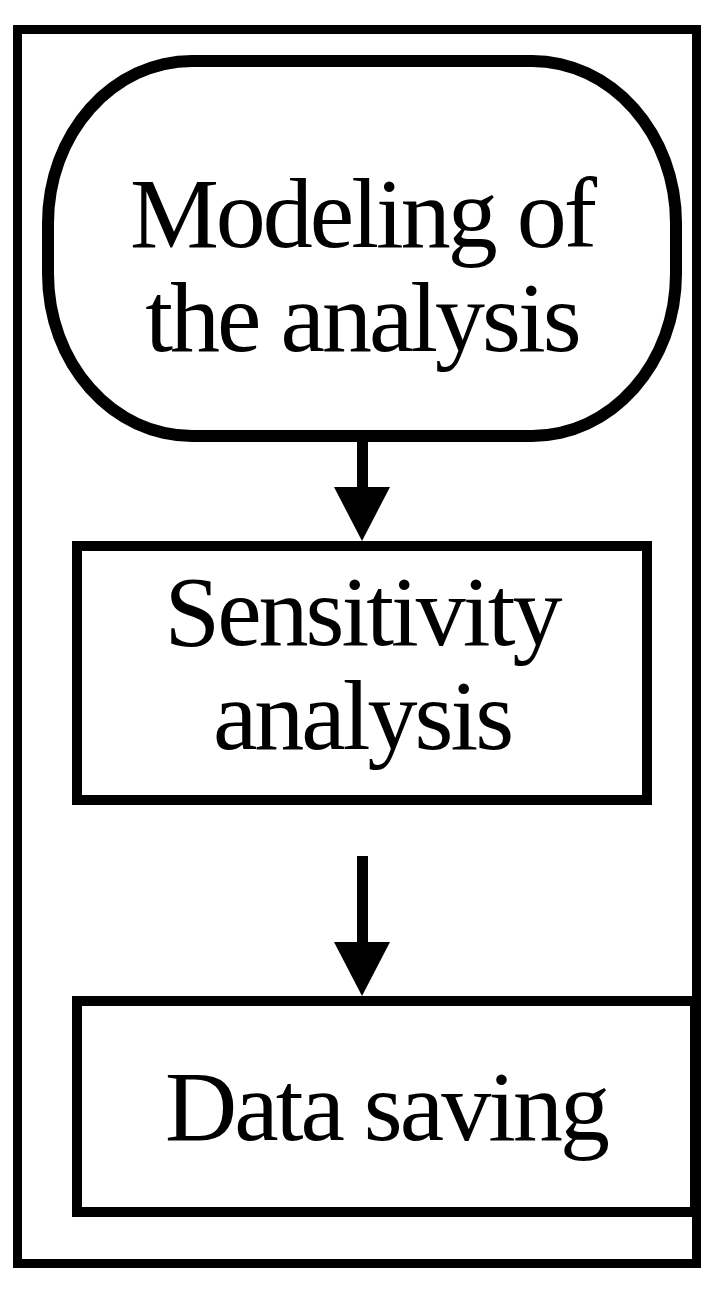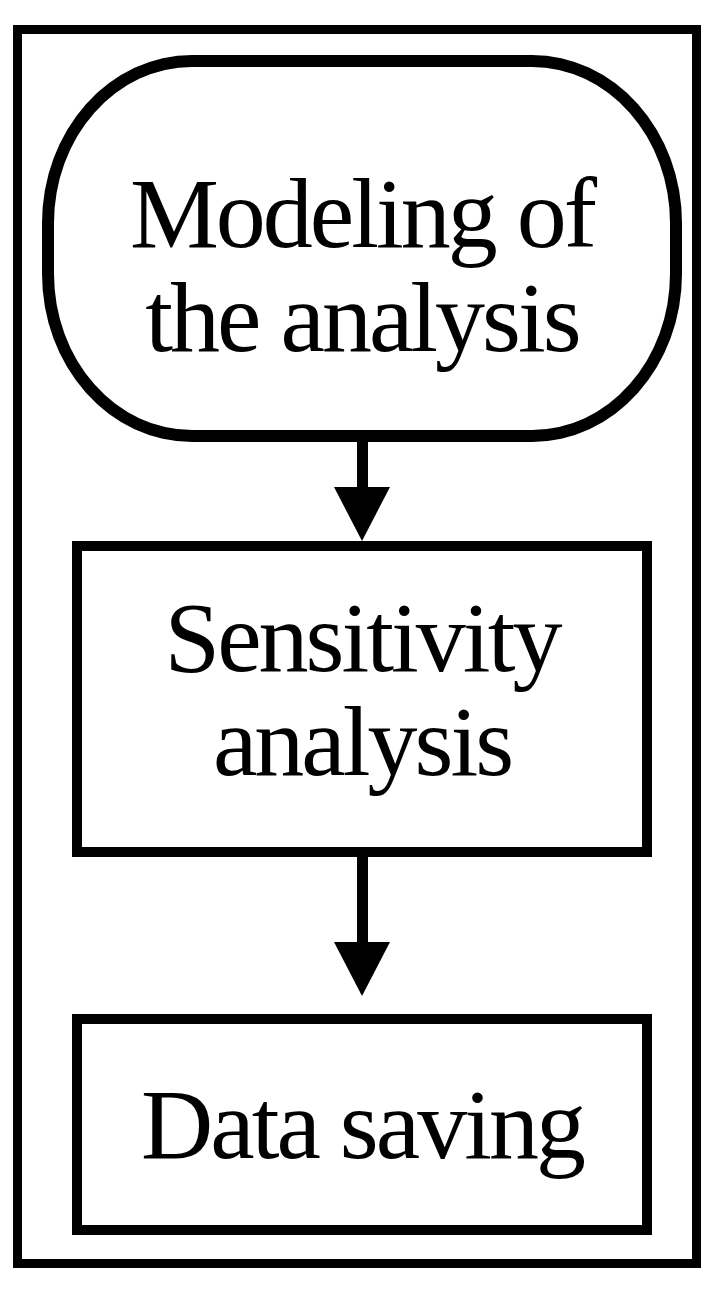--- a/index.html
+++ b/index.html
@@ -51,31 +51,30 @@
     width: 640px;
     height: 387px;
     border: 12px solid #000000;
     border-radius: 150px / 168px;
     padding-top: 34px;
   }
   .process-1 {
     left: 72px;
     top: 541px;
     width: 580px;
-    height: 316px;
+    height: 264px;
     border: 10px solid #000000;
     padding-bottom: 18px;
   }
   .process-2 {
     left: 72px;
     top: 996px;
-    width: 580px;
+    width: 628px;
     height: 221px;
     border: 10px solid #000000;
-    margin-top: 18px;
   }
   .arrow-shaft {
     position: absolute;
     left: 357px;
     width: 11px;
     background: #000000;
   }
   .arrow-shaft.a1 { top: 441px; height: 48px; }
   .arrow-shaft.a2 { top: 856px; height: 87px; }
   .arrow-head {

